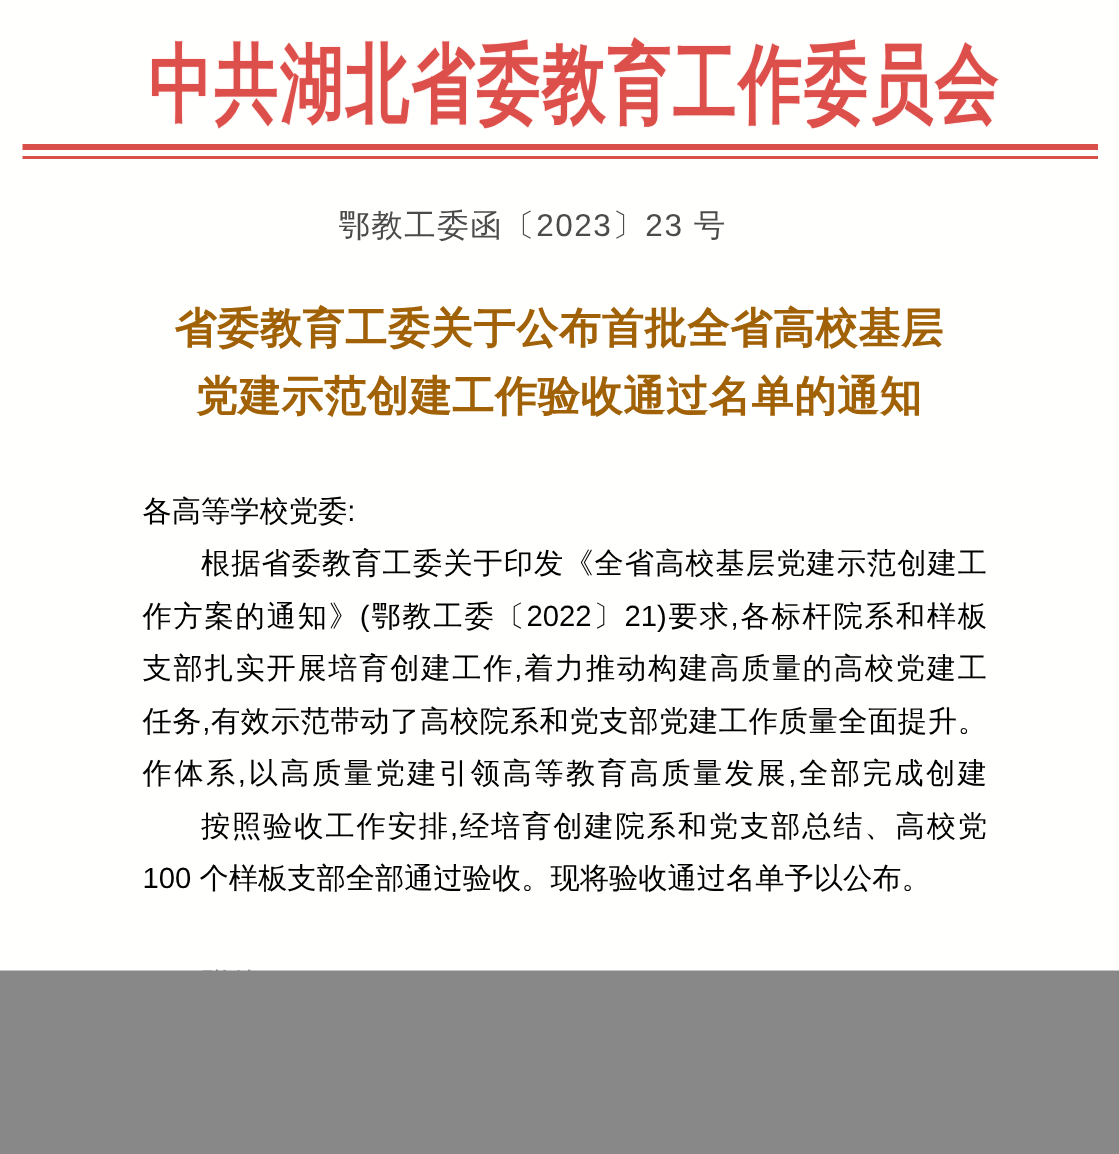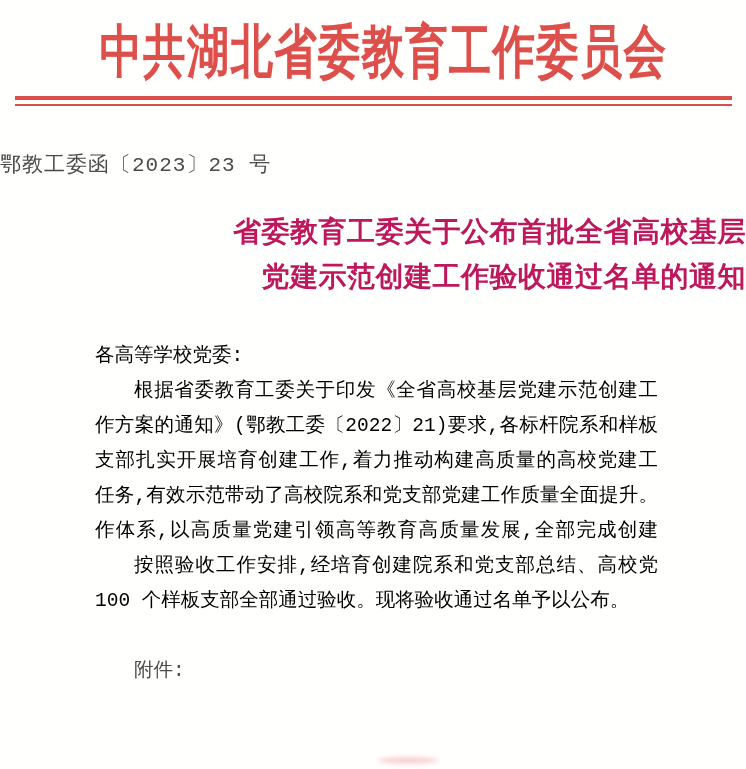--- a/index.html
+++ b/index.html
@@ -1,23 +1,23 @@
 <!DOCTYPE html>
 <html><head>
 <meta charset="utf-8">
 <style>
   html,body { margin:0; padding:0; }
   body { background:#888; }
   .page {
     position:relative;
-    width:746px; height:769px;
+    width:746px; height:647px;
     margin:0 auto;
     background:#fffffe;
     overflow:hidden;
-    font-family:Liberation Mono, monospace;
+    font-family:Liberation Sans, sans-serif;
   }
   
   .letterhead {
     padding-top:24px;
     text-align:center;
   }
   .org-name {
     display:inline-block;
     font-size:57px;
     line-height:64px;
@@ -30,36 +30,36 @@
     text-shadow:0 0 1px rgba(221,79,74,.45);
   }
   .red-rule {
     margin:8px 14px 0 15px;
     border-top:4px solid #d9504b;
     border-bottom:2px solid #d9504b;
     height:4px;
   }
   
   .doc-number {
-    margin-top:47px;
+    margin-top:32px;
     padding-right:36px;
-    text-align:left;
+    text-align:center;
     font-size:21px;
     line-height:26px;
     color:#4b4b4b;
     letter-spacing:1px;
   }
   
   .doc-title {
     margin-top:32px;
-    text-align:right;
+    text-align:center;
     font-size:28px;
     line-height:45px;
     font-weight:bold;
-    color:#be185d;
+    color:#a16207;
     letter-spacing:0.5px;
   }
   
   .body-text {
     margin-top:38px;
     margin-left:95px;
     width:563px;
     font-size:19.5px;
     line-height:35px;
     color:#000000;

